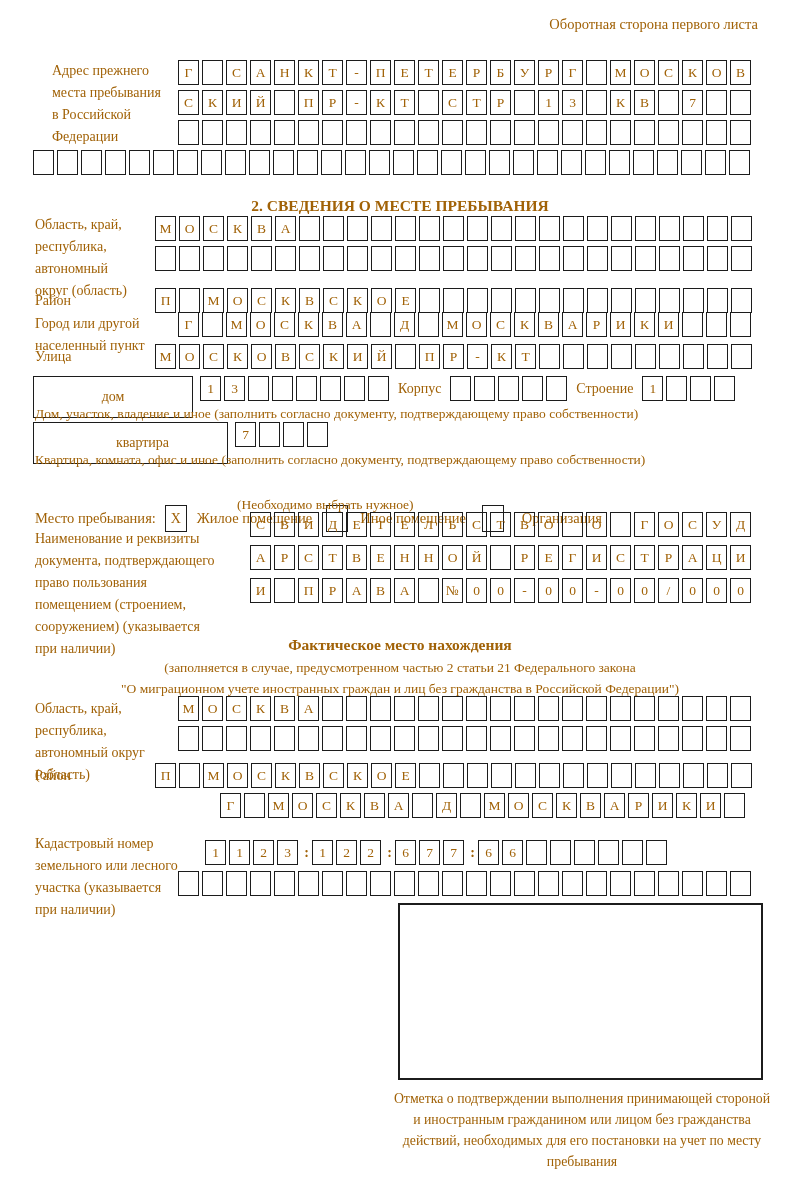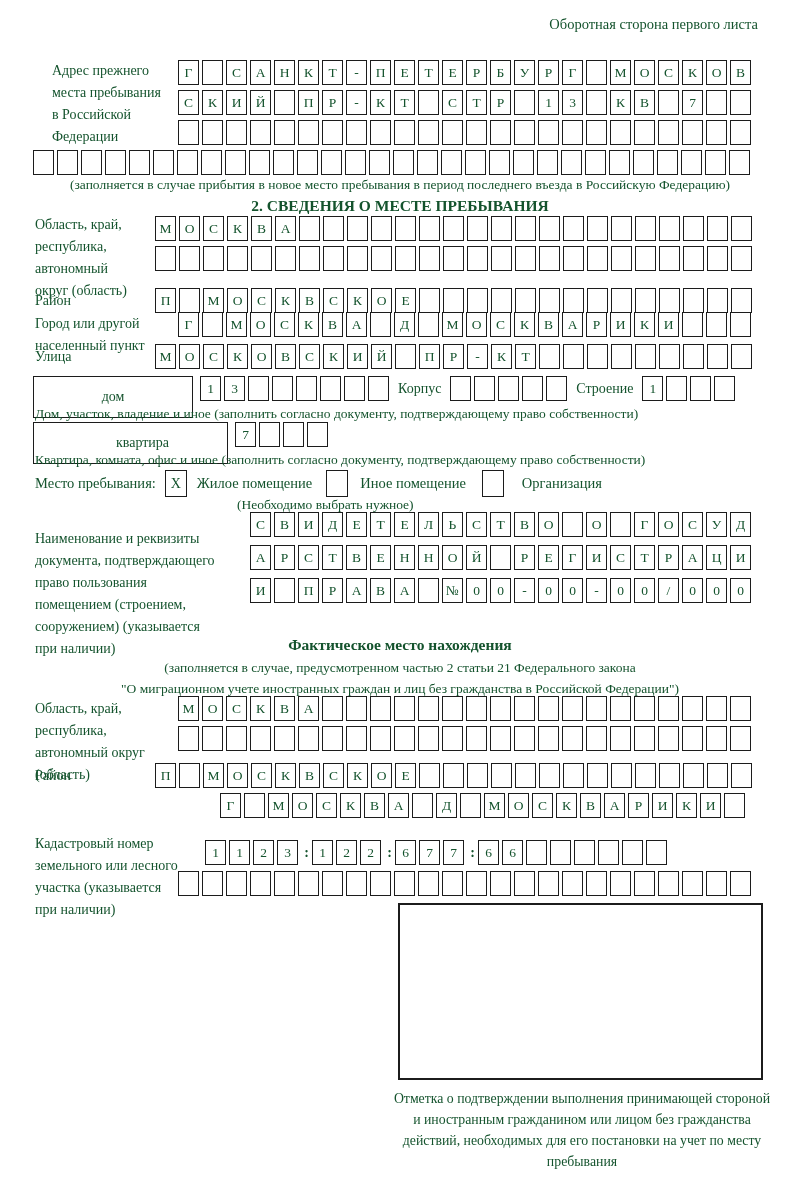--- a/index.html
+++ b/index.html
@@ -1,32 +1,32 @@
 <!DOCTYPE html>
 <html><head>
 <meta charset="utf-8">
 <style>
   html,body{margin:0;padding:0;background:#fff;}
   .sheet{position:relative;width:800px;height:1180px;background:#fff;overflow:hidden;
-         font-family:"Liberation Serif","DejaVu Serif",serif;color:#14532d;}
+         font-family:"Liberation Serif","DejaVu Serif",serif;color:#a16207;}
   .abs{position:absolute;}
   .lbl{font-size:14px;line-height:22px;white-space:pre-line;}
   .row{display:flex;align-items:flex-start;}
   .cell{box-sizing:border-box;display:inline-flex;align-items:center;justify-content:center;
         width:21px;height:25px;border:1.6px solid #1c1c1c;margin-right:3px;
         font-size:13.5px;font-weight:normal;flex:0 0 auto;}
   .wide-box{box-sizing:border-box;display:inline-flex;align-items:center;justify-content:center;
         height:42px;border:1.6px solid #1c1c1c;margin-right:7px;font-size:14px;flex:0 0 auto;}
   .seg-text{font-size:14px;line-height:25px;margin:0 9px 0 6px;flex:0 0 auto;}
   .seg-sep{width:11px;text-align:center;font-size:14px;font-weight:bold;line-height:25px;flex:0 0 auto;}
   .title{left:0;width:800px;text-align:center;font-weight:bold;font-size:15.5px;}
   .note-center{left:0;width:800px;text-align:center;font-size:13.5px;}
   .note-left{font-size:13.5px;}
   .header-note{font-size:14.5px;}
-  .stay-row{display:flex;align-items:center;font-size:14.5px;}
+  .stay-row{display:flex;align-items:center;font-size:14.5px;margin-top:35px;}
   .checkbox{box-sizing:border-box;display:inline-flex;align-items:center;justify-content:center;
         width:22px;height:27px;border:1.6px solid #1c1c1c;font-size:14px;flex:0 0 auto;}
   .stamp-box{box-sizing:border-box;border:2px solid #1c1c1c;background:#fff;}
   .caption{text-align:center;font-size:13.8px;line-height:21px;}
 </style>
 </head>
 <body>
 
 <div class="sheet">
 
@@ -139,21 +139,20 @@
       <span class="cell"></span>
       <span class="cell"></span>
       <span class="cell"></span>
       <span class="cell"></span>
       <span class="cell"></span>
       <span class="cell"></span>
       <span class="cell"></span>
       <span class="cell"></span>
       <span class="cell"></span>
     </div>
-  <div class="abs note-center" style="top:177px">(заполняется в случае прибытия в новое место пребывания в период последнего въезда в Российскую Федерацию)</div>
 
   <div class="abs title" style="top:197px">2. СВЕДЕНИЯ О МЕСТЕ ПРЕБЫВАНИЯ</div>
 
   <div class="abs lbl" style="left:35px;top:214px">Область, край,
 республика,
 автономный
 округ (область)</div>
   <div class="abs row" style="left:155px;top:216px">
       <span class="cell">М</span>
       <span class="cell">О</span>

